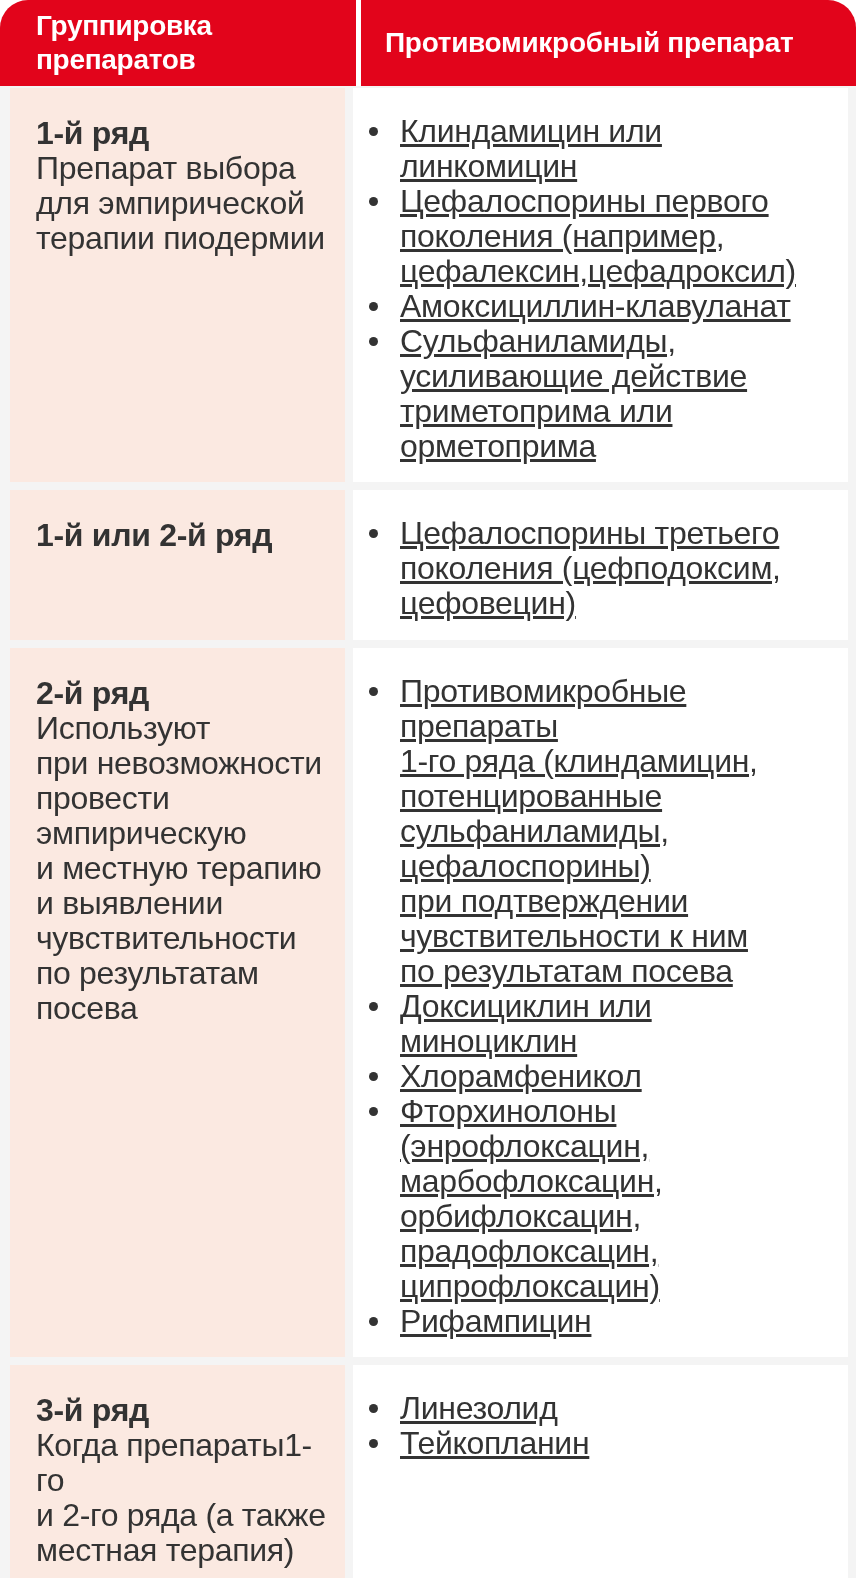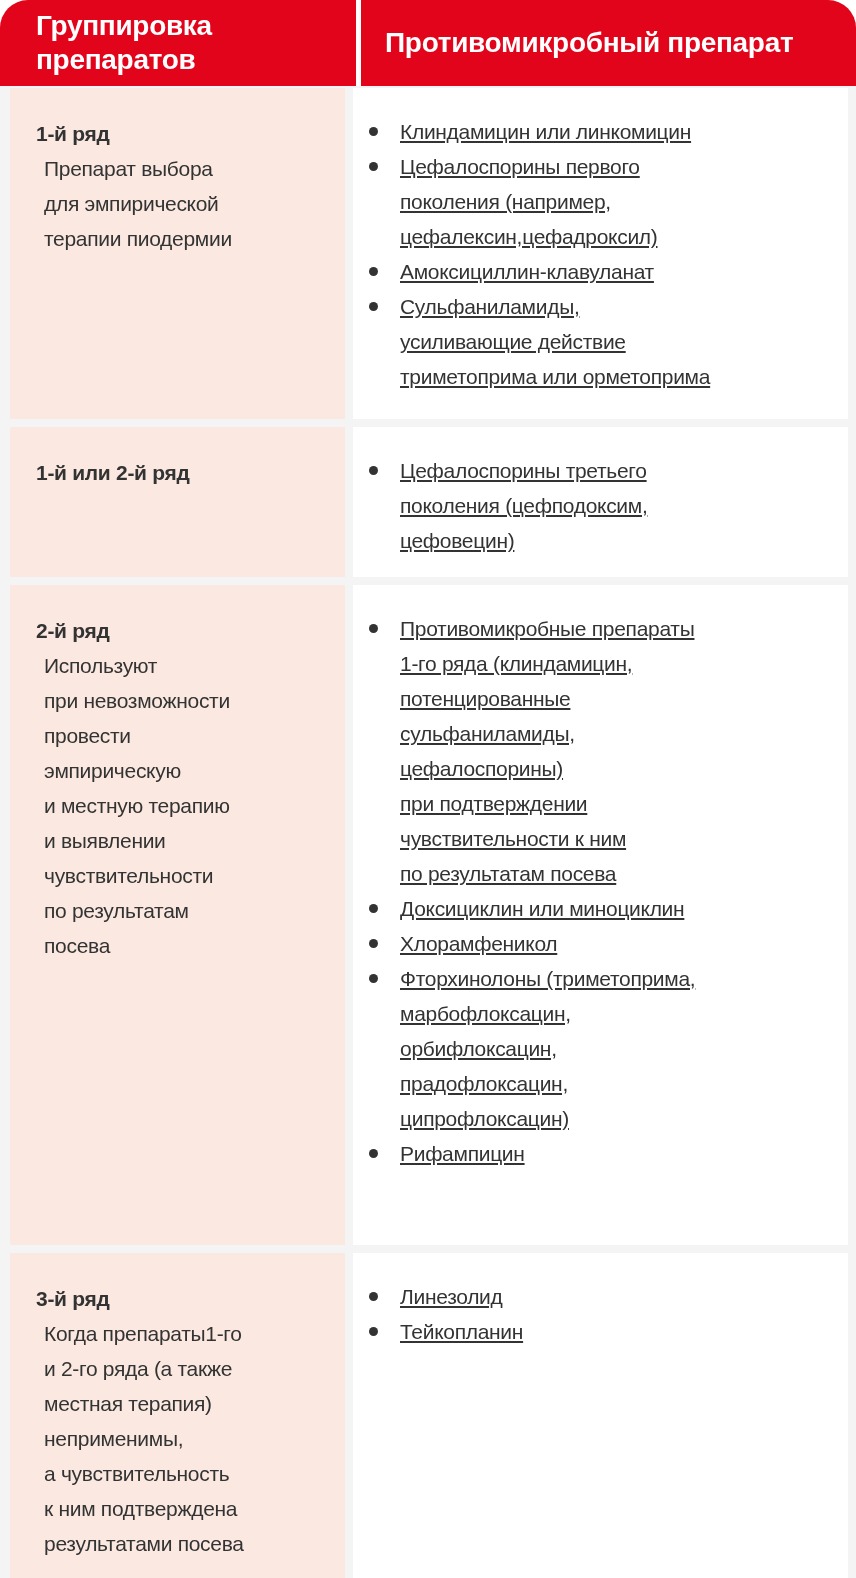--- a/index.html
+++ b/index.html
@@ -56,21 +56,21 @@
   }
   
   .body{
     display:grid;
     grid-template-columns:335px 1fr;
     gap:8px;
     padding:2px 8px 12px 10px;
     background:var(--gutter);
   }
   .cell{
-    font-size:21px;
+    font-size:32px;
     line-height:35px;
     letter-spacing:-0.3px;
   }
   .group-cell{
     background:var(--group-cell-bg);
     padding:28px 16px 18px 26px;
   }
   .drugs-cell{
     background:var(--drug-cell-bg);
     padding:26px 14px 18px 0;
@@ -79,21 +79,20 @@
   .body > .group-cell:nth-child(1){min-height:331px;}
   .body > .group-cell:nth-child(3){min-height:150px;}
   .body > .group-cell:nth-child(5){min-height:660px;}
   .body > .group-cell:nth-child(7){min-height:300px;}
 
   .group-title{
     font-weight:700;
   }
   .group-desc{
     white-space:pre-line;
-    margin-left:8px;
   }
   .drug-list{
     list-style:none;
   }
   .drug-item{
     position:relative;
     padding-left:47px;
   }
   .drug-text{
     white-space:pre-line;
@@ -203,21 +202,21 @@
     <span class="drug-text">Доксициклин или миноциклин</span>
   </li>
 
   <li class="drug-item">
     <span class="bullet"></span>
     <span class="drug-text">Хлорамфеникол</span>
   </li>
 
   <li class="drug-item">
     <span class="bullet"></span>
-    <span class="drug-text">Фторхинолоны (триметоприма,
+    <span class="drug-text">Фторхинолоны (энрофлоксацин,
 марбофлоксацин,
 орбифлоксацин,
 прадофлоксацин,
 ципрофлоксацин)</span>
   </li>
 
   <li class="drug-item">
     <span class="bullet"></span>
     <span class="drug-text">Рифампицин</span>
   </li>

